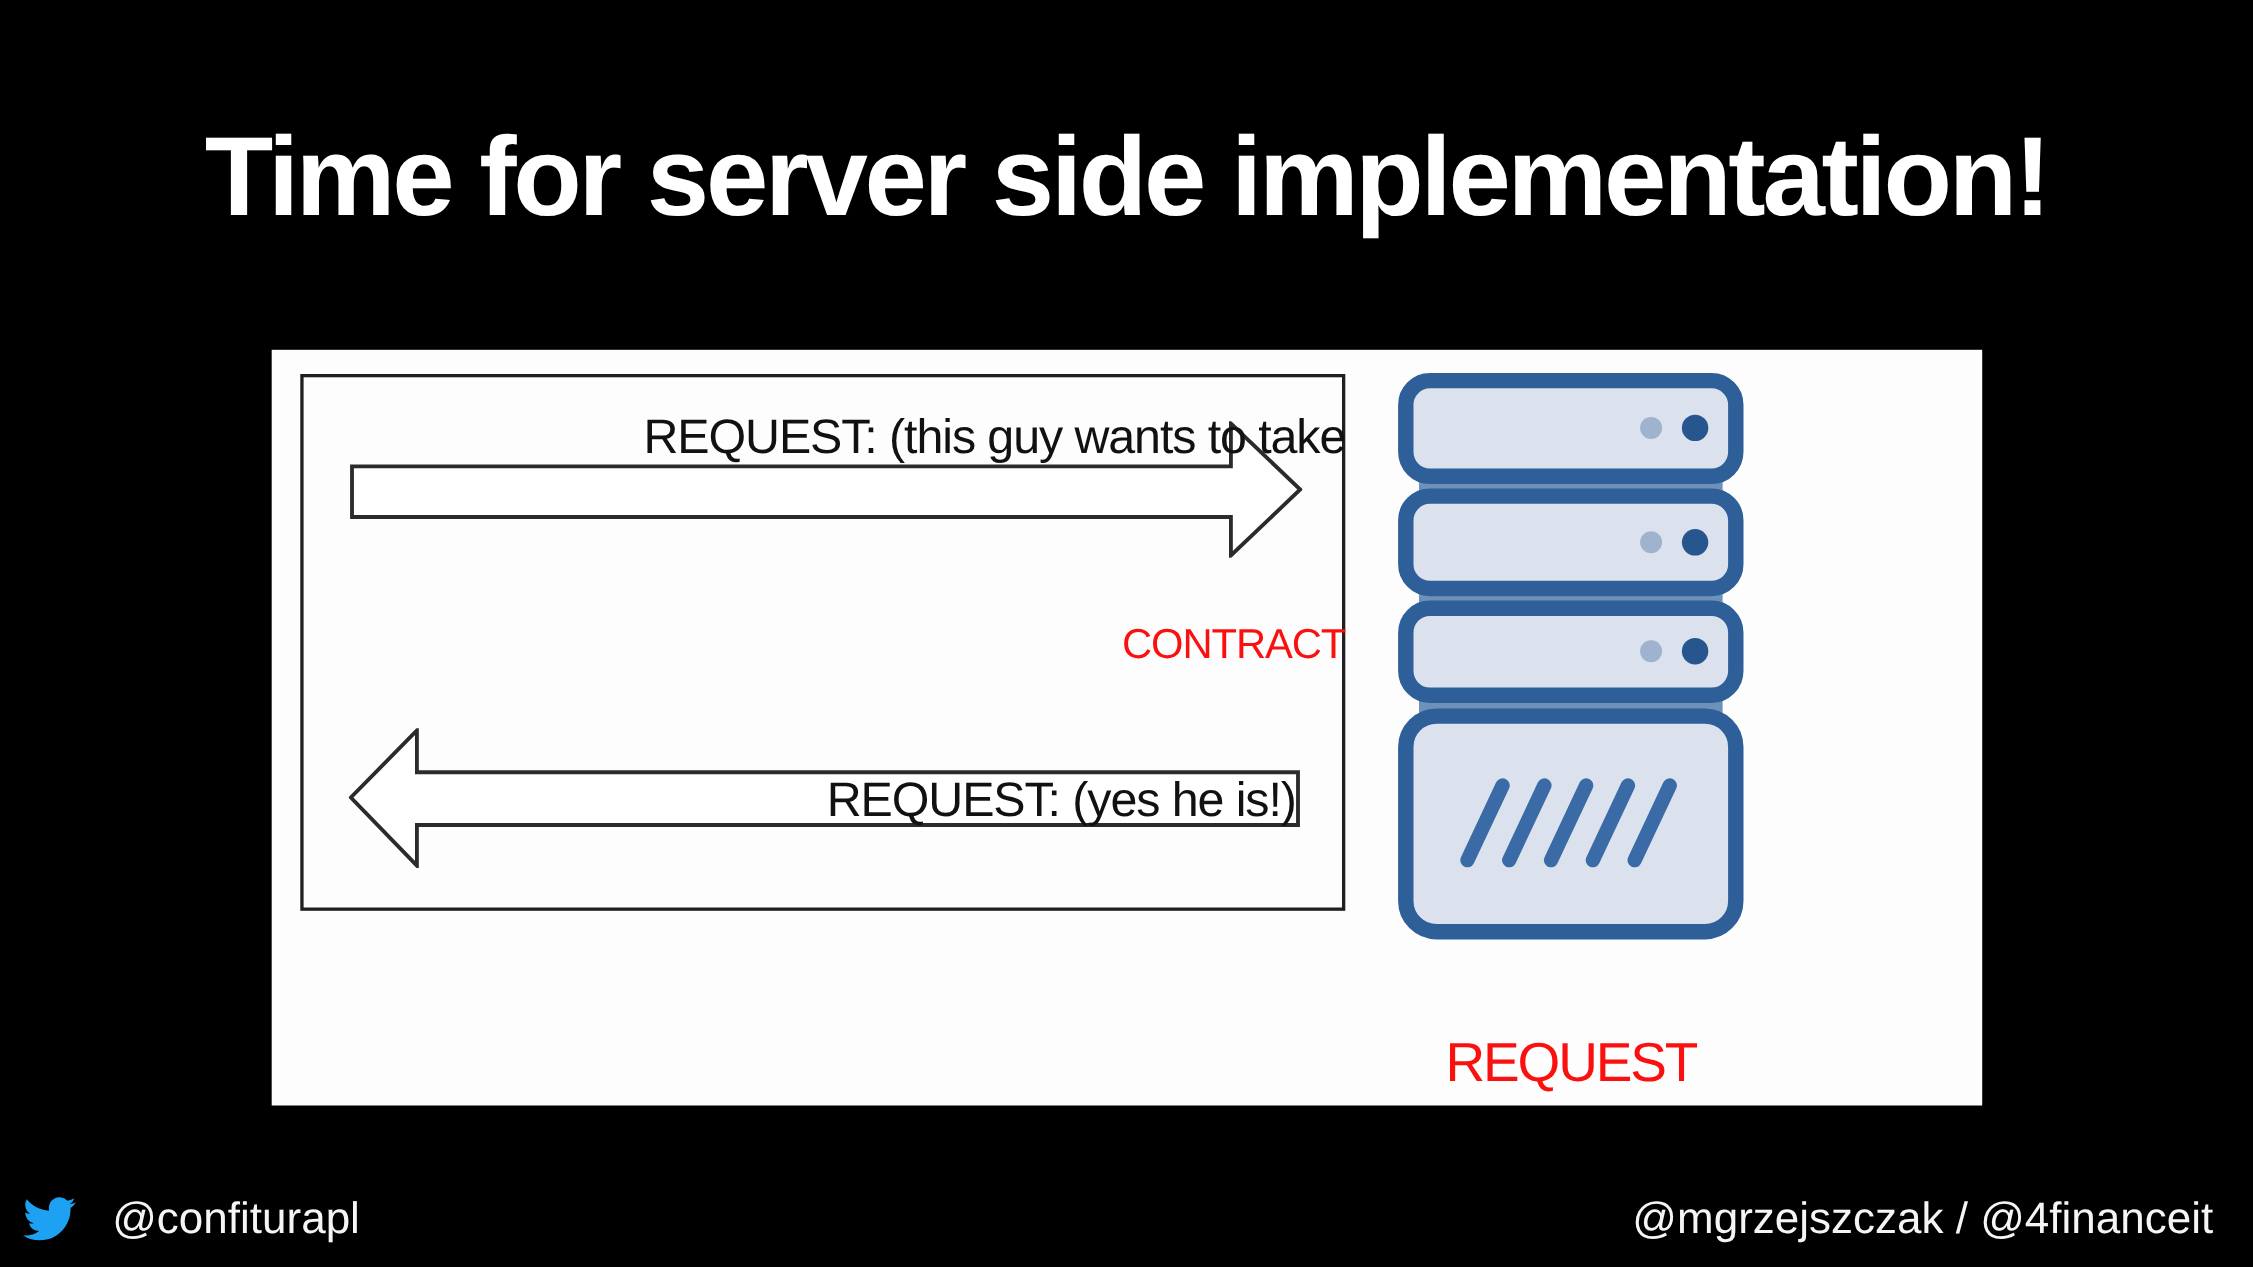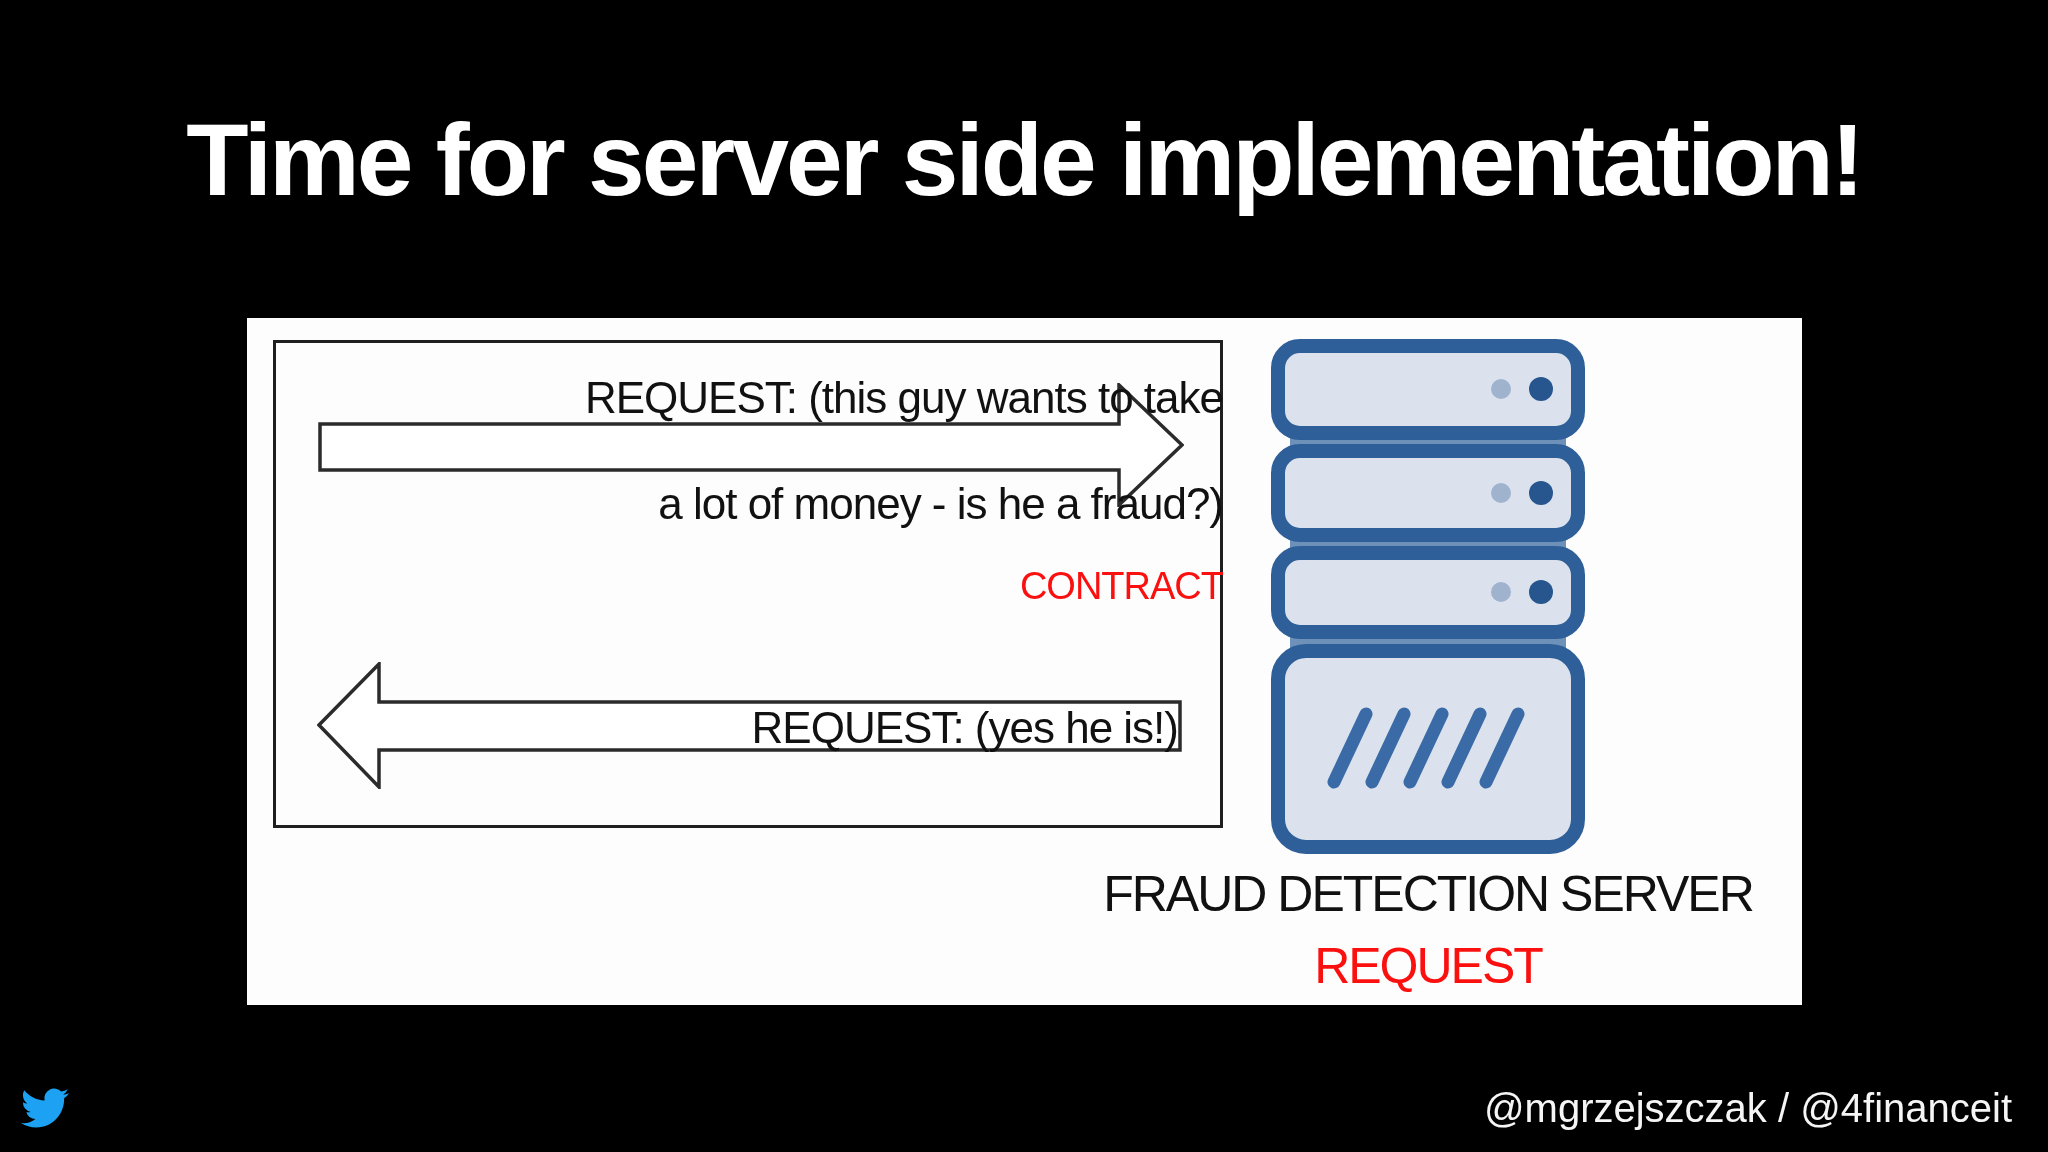--- a/index.html
+++ b/index.html
@@ -78,21 +78,20 @@
   <div class="panel">
 
     <div class="diagram-box"></div>
 
     <svg class="arrow-svg" style="left:71px;top:65px;" width="866" height="124" viewBox="-2 -2 866 124">
       <polygon points="0,39 799,39 799,0 862,60 799,120 799,85 0,85"></polygon>
     </svg>
 
     <div class="dtext" style="left:26px;top:54px;width:950px;">REQUEST: (this guy wants to take</div>
 
-    <div class="dtext" style="left:26px;top:160px;width:950px;">a lot of money - is he a fraud?)</div>
 
     <div class="dtext contract" style="left:26px;top:242px;width:950px;">CONTRACT</div>
 
     <svg class="arrow-svg" style="left:70px;top:344px;" width="865" height="127" viewBox="-2 -2 865 127">
       <polygon points="861,38 60,38 60,0 0,61 60,123 60,86 861,86"></polygon>
     </svg>
 
     <div class="dtext" style="left:70px;top:384px;width:861px;">REQUEST: (yes he is!)</div>
 
     <svg class="server-icon-svg" width="320" height="517" viewBox="0 0 320 517">
@@ -109,29 +108,29 @@
       <circle class="srv-dot-d" cx="273" cy="155" r="12"></circle>
       <circle class="srv-dot-l" cx="233" cy="254" r="10"></circle>
       <circle class="srv-dot-d" cx="273" cy="254" r="12"></circle>
       <line class="srv-slash" x1="66" y1="444" x2="98" y2="376"></line>
       <line class="srv-slash" x1="104" y1="444" x2="136" y2="376"></line>
       <line class="srv-slash" x1="142" y1="444" x2="174" y2="376"></line>
       <line class="srv-slash" x1="180" y1="444" x2="212" y2="376"></line>
       <line class="srv-slash" x1="218" y1="444" x2="250" y2="376"></line>
     </svg>
 
-    <div class="server-caption" style="top:548px;">FRAUD DETECTION SERVER</div>
 
     <div class="server-caption red" style="top:620px;">REQUEST</div>
 
   </div>
 
   <div class="footer-left">
     <svg class="twitter-icon-svg" width="58" height="48" viewBox="0 0 24 24">
       <path d="M23.953 4.57a10 10 0 01-2.825.775 4.958 4.958 0 002.163-2.723c-.951.555-2.005.959-3.127 1.184a4.92 4.92 0 00-8.384 4.482C7.69 8.095 4.067 6.13 1.64 3.162a4.822 4.822 0 00-.666 2.475c0 1.71.87 3.213 2.188 4.096a4.904 4.904 0 01-2.228-.616v.06a4.923 4.923 0 003.946 4.827 4.996 4.996 0 01-2.212.085 4.936 4.936 0 004.604 3.417 9.867 9.867 0 01-6.102 2.105c-.39 0-.779-.023-1.17-.067a13.995 13.995 0 007.557 2.209c9.053 0 13.998-7.496 13.998-13.985 0-.21 0-.42-.015-.63A9.935 9.935 0 0024 4.59z"></path>
     </svg>
+    <span class="handle">@confiturapl</span>
   </div>
 
   <div class="footer-right">
     <span class="handle">@mgrzejszczak / @4financeit</span>
   </div>
 
 </div>
 
 </body></html>

